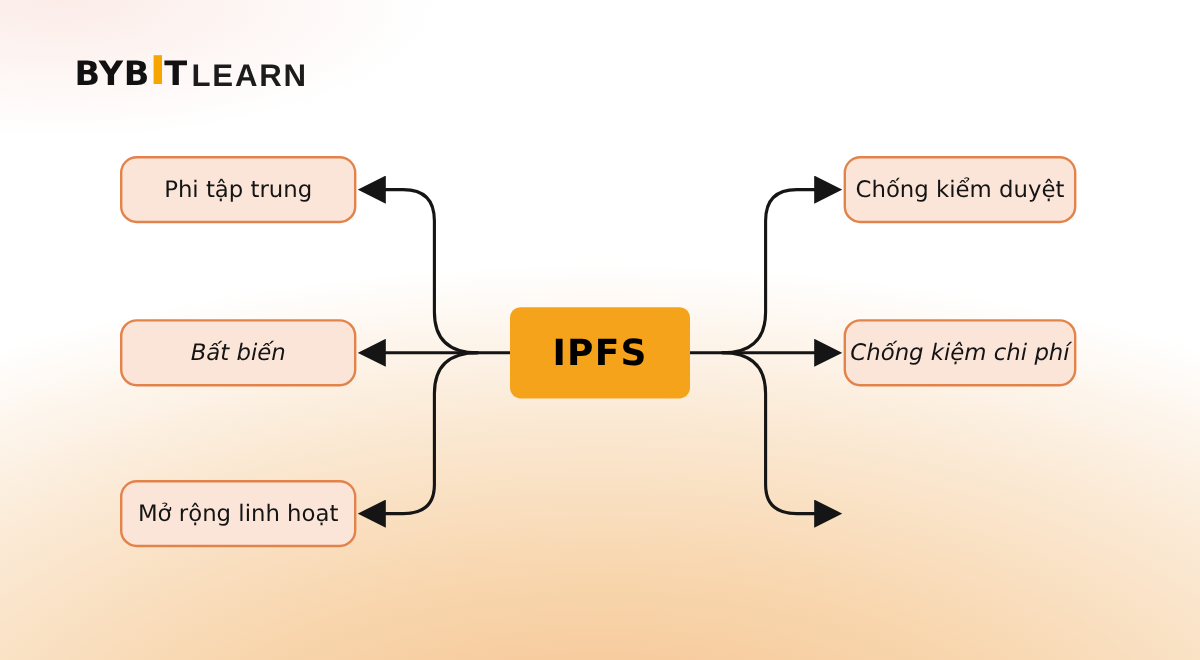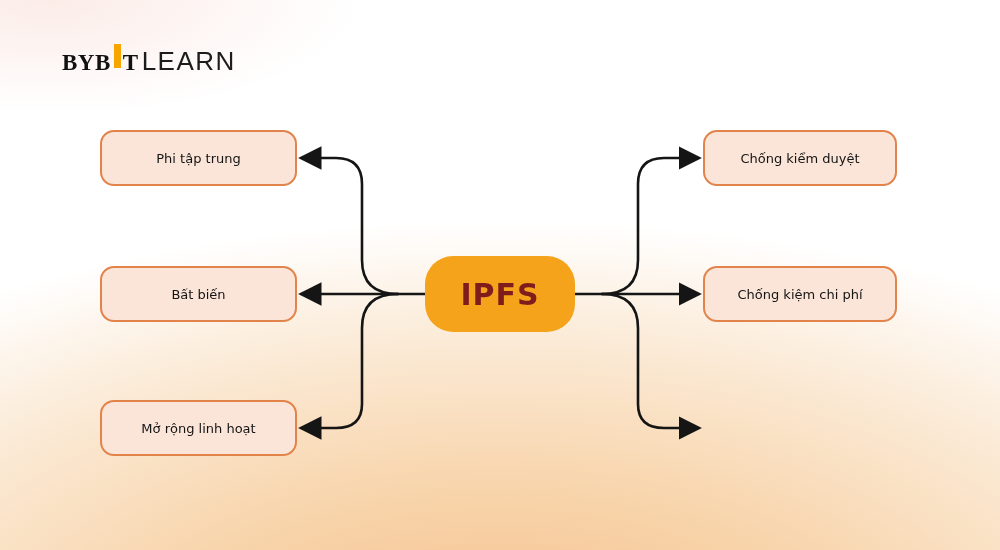--- a/index.html
+++ b/index.html
@@ -21,79 +21,78 @@
     position: absolute;
     left: 62px;
     top: 48px;
     display: flex;
     align-items: flex-end;
     color: #111;
     line-height: 1;
     user-select: none;
   }
   .logo .heavy {
-    font-size: 23px;
+    font-size: 28px;
     font-weight: bold;
     letter-spacing: 0.5px;
-    font-family: Liberation Serif, serif;
   }
   .logo .ibar {
     display: inline-block;
     width: 7px;
     height: 24px;
     background: #F7A600;
     margin: 0 2px 2px 3px;
     transform: translateY(-4px);
   }
   .logo .light {
     font-size: 26px;
-    font-weight: normal;
+    font-weight: bold;
     letter-spacing: 1.5px;
     margin-left: 3px;
     color: #1c1c1c;
     font-family: "Liberation Sans", sans-serif;
   }
 
   
   .node {
     position: absolute;
     height: 56px;
     display: flex;
     align-items: center;
     justify-content: center;
     background: #FBE5D8;
     border: 2px solid #E2834B;
     border-radius: 14px;
-    font-size: 13px;
+    font-size: 19px;
     font-weight: 500;
     color: #141414;
     box-sizing: border-box;
     white-space: nowrap;
   }
   .node.left  { left: 100px; width: 197px; }
   .node.right { left: 703px; width: 194px; }
   .row-top    { top: 130px; }
-  .row-mid    { top: 266px; }
+  .row-mid    { top: 266px; font-style: italic; }
   .row-bot    { top: 400px; }
 
   .center-node {
     position: absolute;
     left: 425px;
     top: 256px;
     width: 150px;
     height: 76px;
     background: #F5A31B;
-    border-radius: 28px;
+    border-radius: 9px;
     display: flex;
     align-items: center;
     justify-content: center;
     font-size: 30px;
     font-weight: bold;
     letter-spacing: 1px;
-    color: #7f1d1d;
+    color: #000000;
     z-index: 2;
   }
 
   .connectors {
     position: absolute;
     left: 0; top: 0;
     z-index: 1;
   }
 </style>
 </head>

